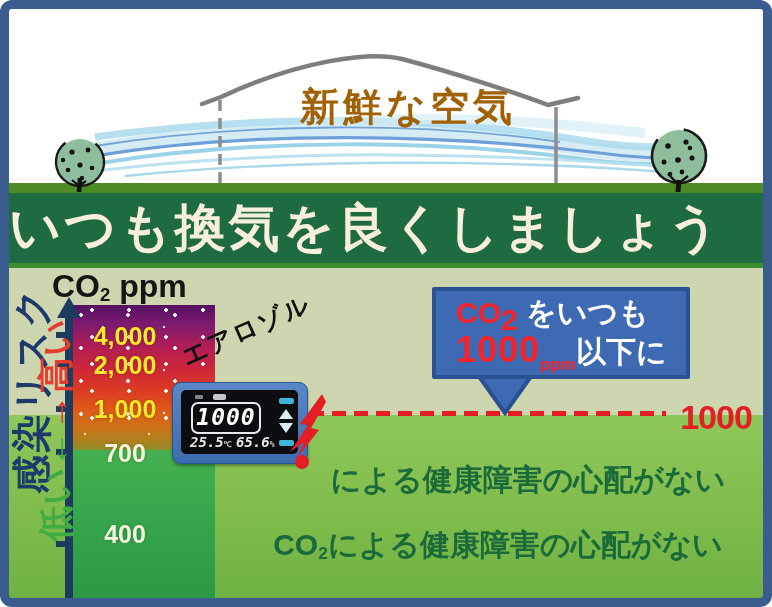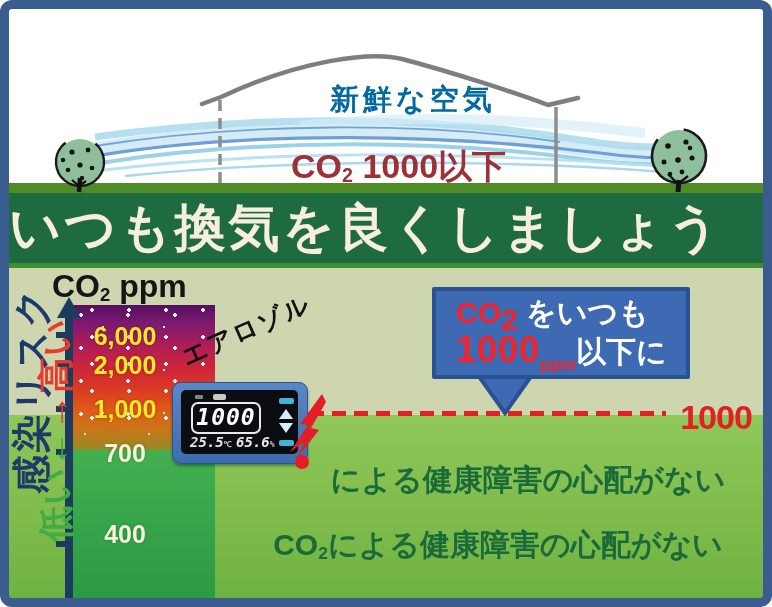--- a/index.html
+++ b/index.html
@@ -87,21 +87,21 @@
   .bl1{top:2px;} .bl2{top:38px;}
   .bub-red{color:#f5222a;font-size:30px;}
   .bub-num{color:#f5222a;font-size:36px;letter-spacing:1px;}
   .bub-ppm{color:#f5222a;font-size:17px;vertical-align:-0.45em;font-weight:bold;}
   .bub-white{color:#ffffff;font-size:30px;}
   
   .msg{color:#1b6b3a;font-weight:bold;font-size:30px;white-space:nowrap;text-align:center;}
   .msg1{left:292px;top:460px;width:472px;}
   .msg2{left:228px;top:525px;width:540px;}
   
-  .fresh-air{left:300px;top:80px;color:#0369a1;font-weight:bold;font-size:29px;letter-spacing:4px;white-space:nowrap;z-index:3;margin-left:30px;}
+  .fresh-air{left:300px;top:80px;color:#a16207;font-weight:bold;font-size:39px;letter-spacing:4px;white-space:nowrap;z-index:3;}
   .co2-limit{left:291px;top:144px;color:#9c3138;font-weight:bold;font-size:34px;white-space:nowrap;z-index:3;}
   svg.scene{position:absolute;left:0;top:0;z-index:2;}
   .z7{z-index:7;} .z9{z-index:9;}
 </style>
 </head>
 <body>
 
 <div class="stage">
 
   <div class="abs top-white"></div>
@@ -148,21 +148,20 @@
           <circle cx="682" cy="172" r="2.4"></circle>
         <circle cx="670" cy="174" r="2.3"></circle>
           <circle cx="690" cy="148" r="2.3"></circle>
       </g>
       <path d="M679,180 L678,192" stroke="#111" stroke-width="5"></path>
       <path d="M678,184 L668,174 M678,184 L688,176" stroke="#111" stroke-width="2.4" fill="none"></path>
     </g>
   </svg>
 
   <div class="abs fresh-air">新鮮な空気</div>
-  <div class="abs co2-limit"><span>CO</span><span class="sb">2</span><span> 1000以下</span></div>
 
   <div class="abs banner">
     <div class="banner-text">いつも換気を良くしましょう</div>
   </div>
 
   <div class="abs panel"></div>
   <div class="abs sep"></div>
   <div class="abs safe-zone"></div>
 
   <div class="abs grad-col"></div>
@@ -170,21 +169,21 @@
   <div class="abs dots2"></div>
 
   <div class="abs axis"></div>
   <div class="abs axis-arrow"></div>
   <div class="abs tick t0"></div>
   <div class="abs tick t1"></div>
   <div class="abs tick t2"></div>
   <div class="abs tick t3"></div>
   <div class="abs tick t4"></div>
 
-  <div class="abs tick-label yellow l0">6,000</div>
+  <div class="abs tick-label yellow l0">4,000</div>
   <div class="abs tick-label yellow l1">2,000</div>
   <div class="abs tick-label yellow l2">1,000</div>
   <div class="abs tick-label cream l3">700</div>
   <div class="abs tick-label cream l4">400</div>
 
   <div class="abs chart-title"><span>CO</span><span class="sb">2</span><span> ppm</span></div>
 
   <div class="abs vtext risk-axis">感染リスク</div>
   <div class="abs vtext risk-dir"><span class="risk-low">低い←</span><span class="risk-high">→高い</span></div>
 

